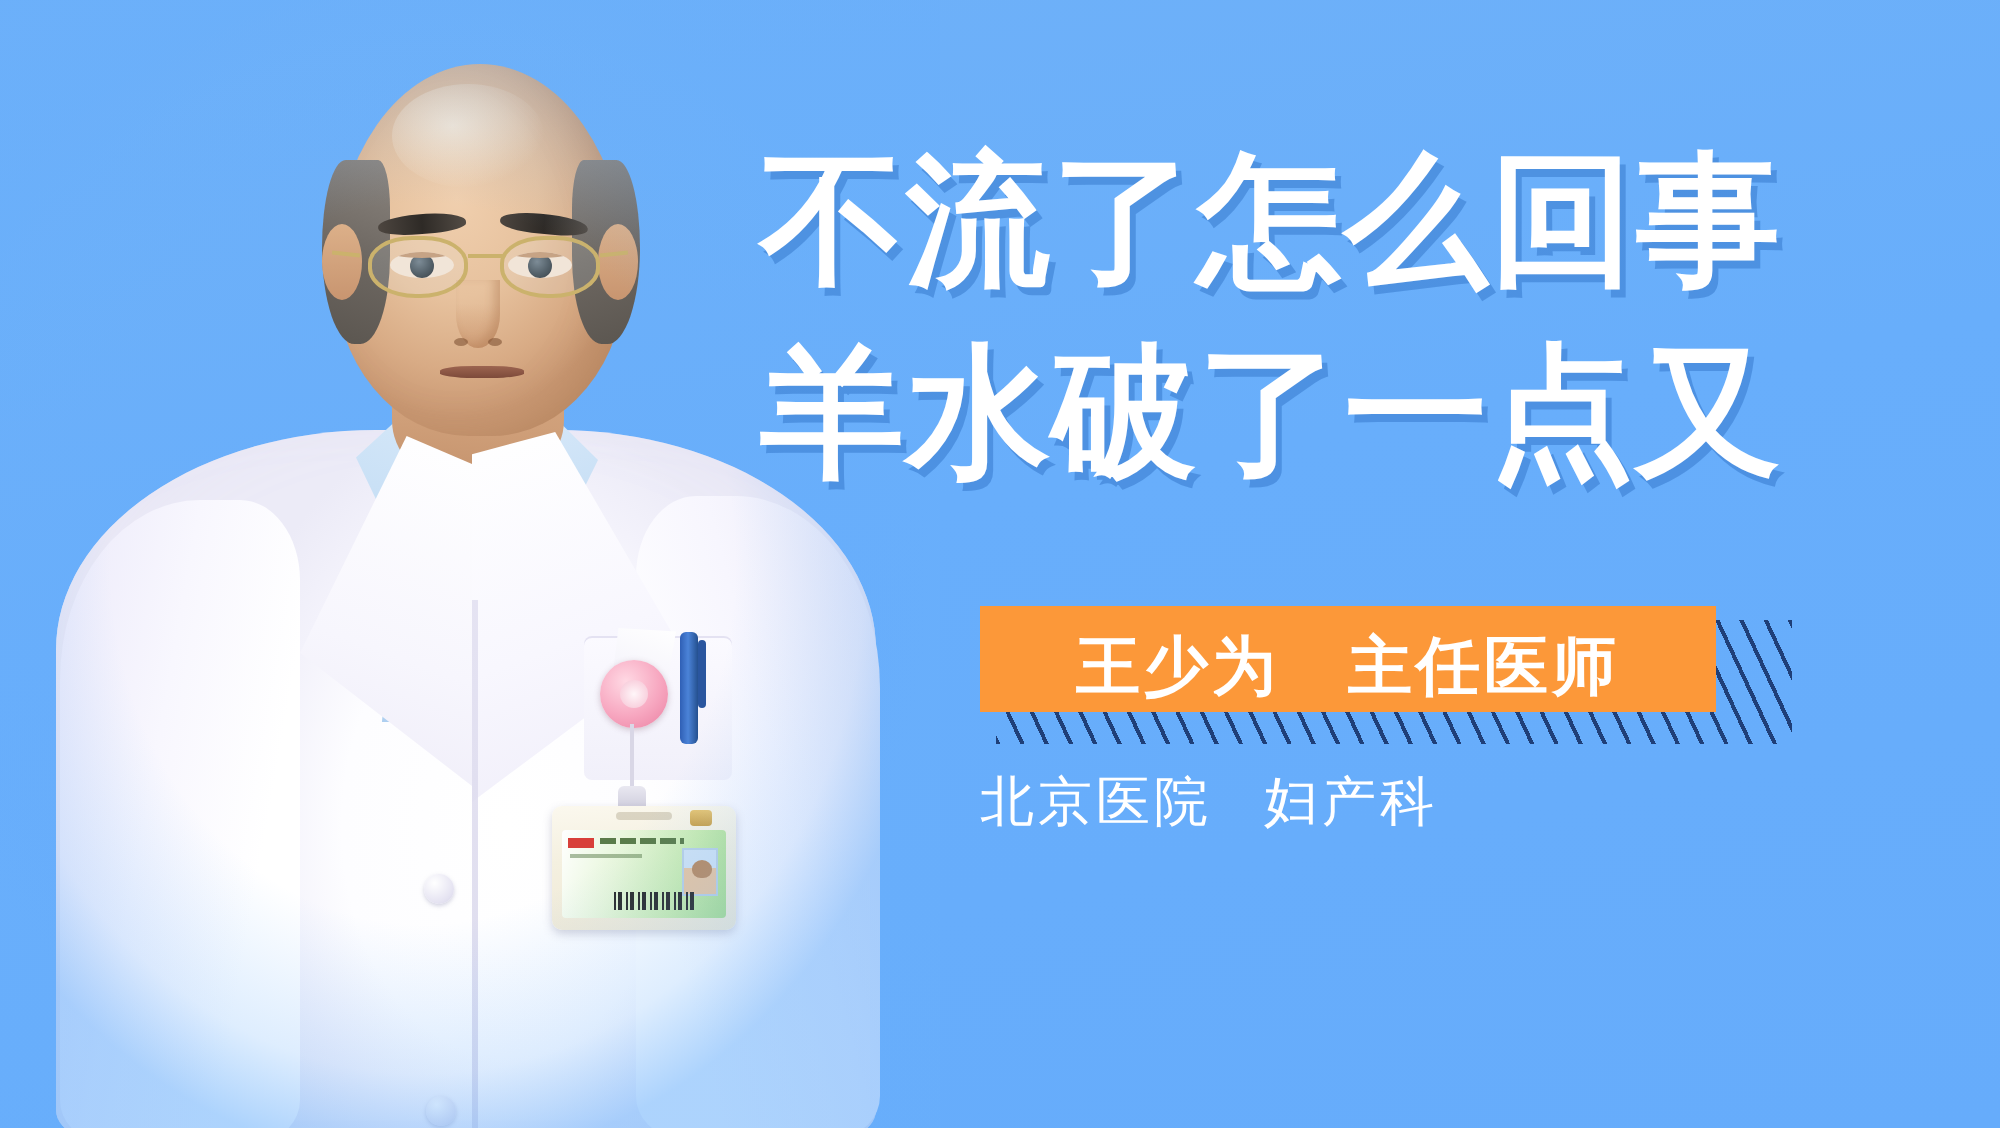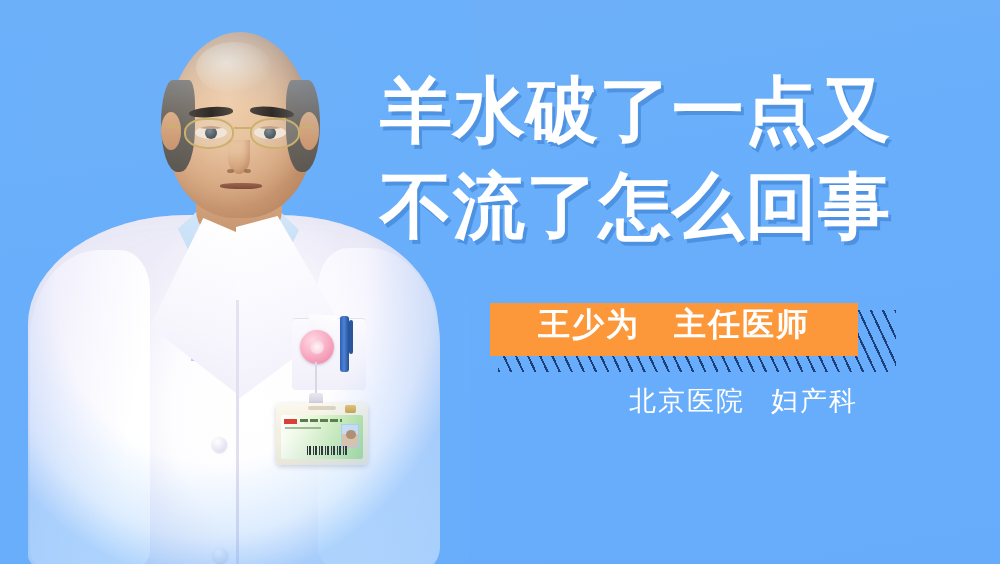--- a/index.html
+++ b/index.html
@@ -492,39 +492,39 @@
     );
   }
   .banner {
     position: absolute;
     left: 490px;
     top: 303px;
     width: 368px;
     height: 53px;
     background: #FC9839;
     display: flex;
-    align-items: flex-start;
+    align-items: flex-end;
     justify-content: center;
     gap: 34px;
   }
   .banner span {
     font-size: 32px;
     font-weight: 700;
     color: #ffffff;
     letter-spacing: 2px;
     font-family: "DejaVu Sans", "Liberation Sans", sans-serif;
   }
 
   
   .subtitle {
     position: absolute;
     left: 490px;
     top: 383px;
     width: 368px;
-    text-align: right;
+    text-align: left;
     font-size: 27px;
     font-weight: 400;
     color: #ffffff;
     letter-spacing: 2px;
     font-family: "DejaVu Sans", "Liberation Sans", sans-serif;
   }
   .subtitle .gap { display: inline-block; width: 26px; }
 </style>
 </head>
 <body>
@@ -604,22 +604,22 @@
         <div class="badge-photo"></div>
         <div class="badge-barcode"></div>
       </div>
     </div>
 
     <div class="photo-feather"></div>
   </div>
 
 
   <div class="title-block">
+    <div class="title-line">不流了怎么回事</div>
     <div class="title-line">羊水破了一点又</div>
-    <div class="title-line">不流了怎么回事</div>
   </div>
 
   <div class="hatch"></div>
 
   <div class="banner">
     <span>王少为</span>
     <span>主任医师</span>
   </div>
 
   <div class="subtitle">

